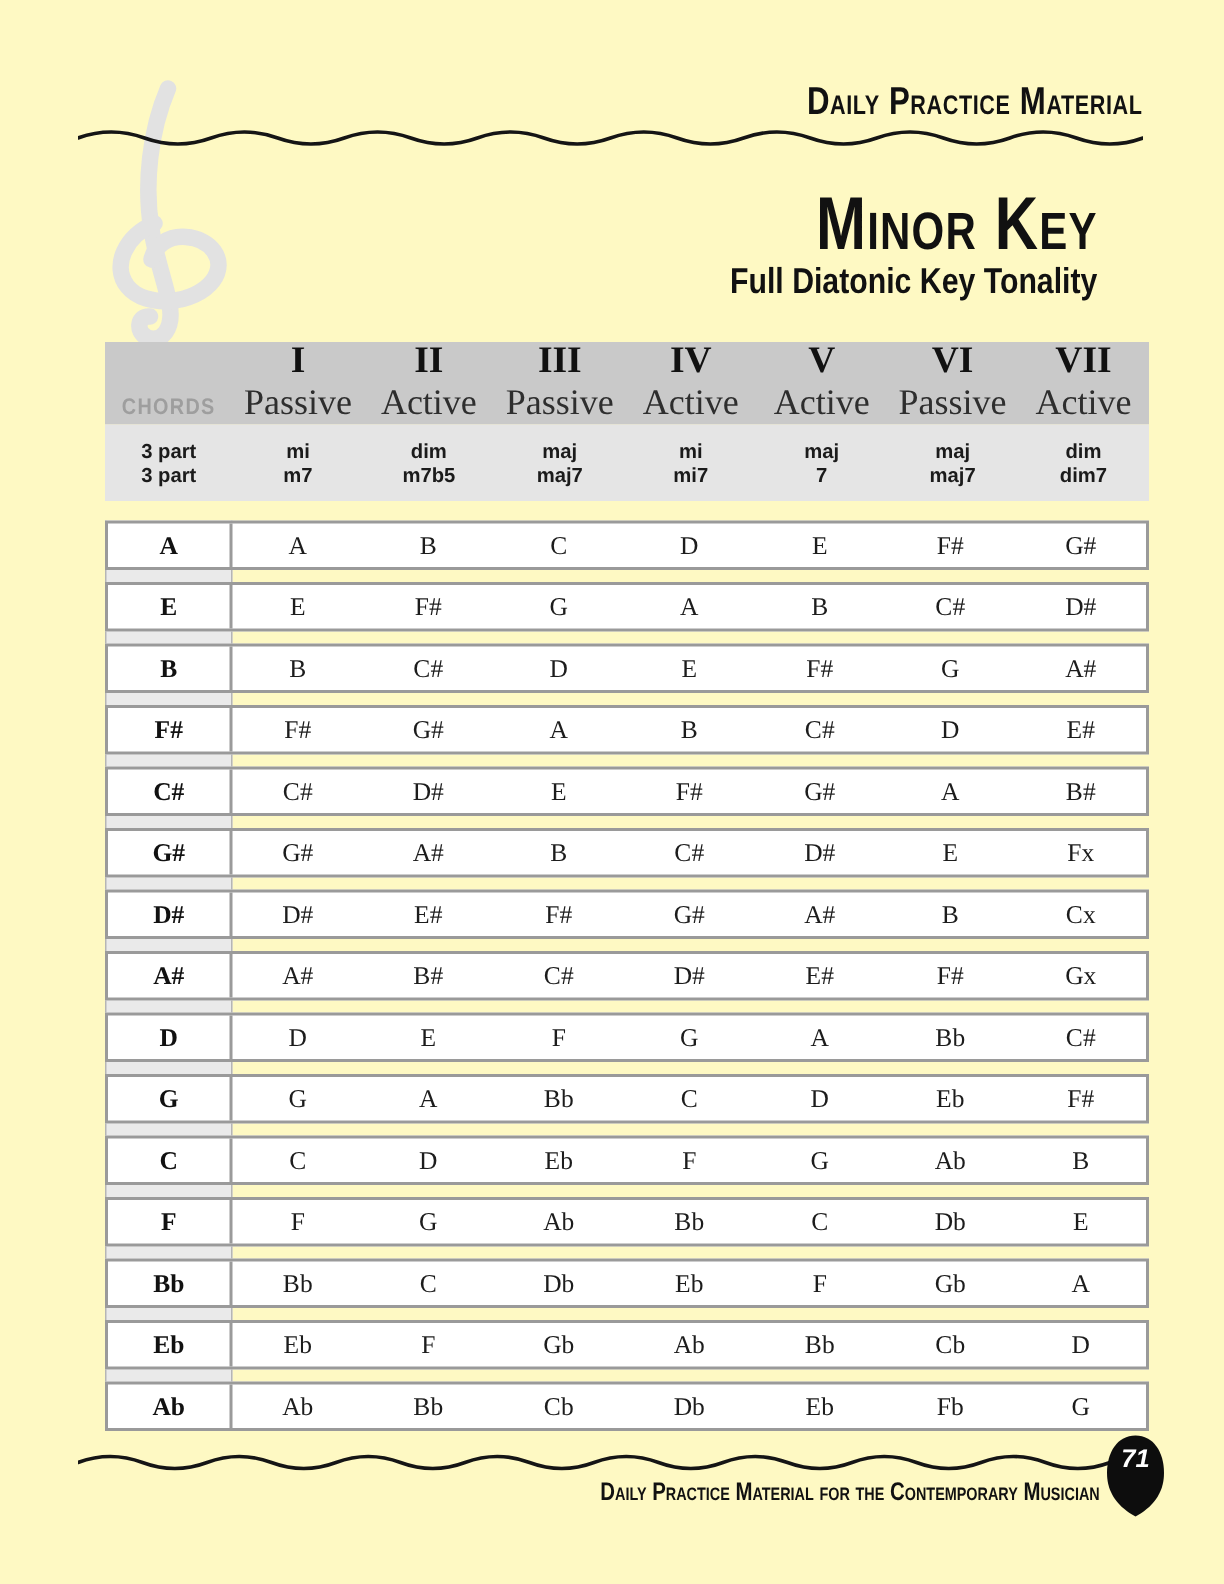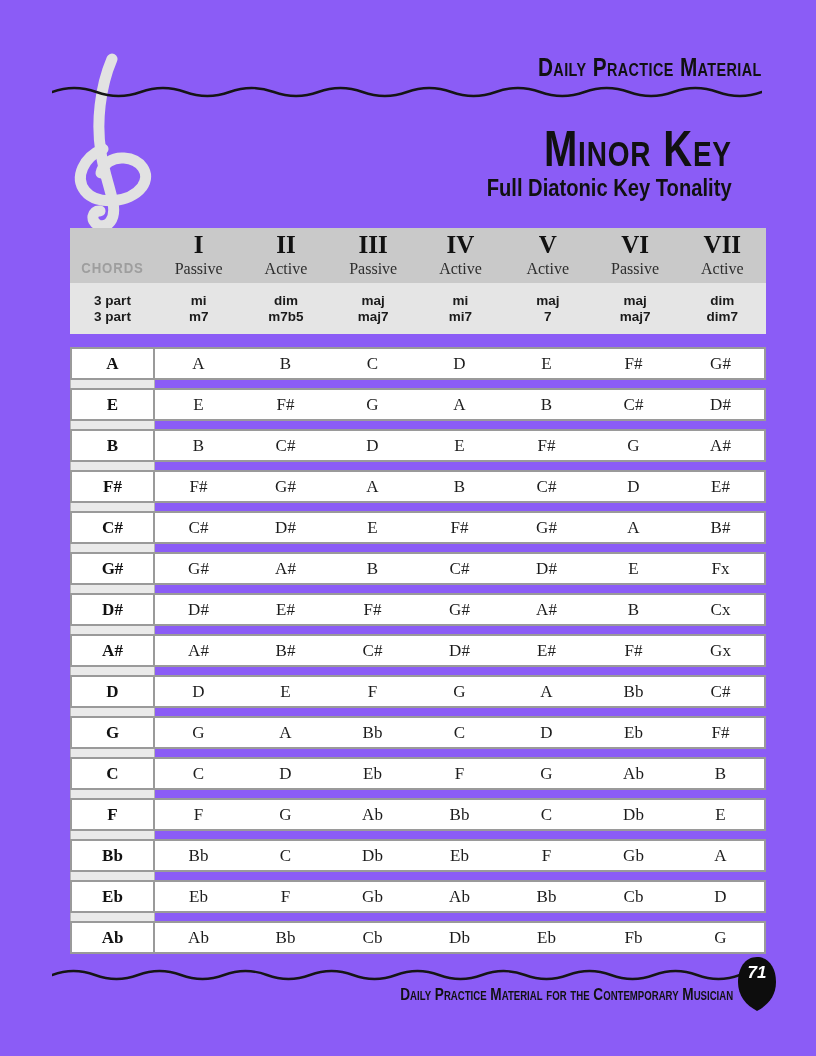--- a/index.html
+++ b/index.html
@@ -1,18 +1,18 @@
 <!DOCTYPE html>
 <html style="--ink: #111111; --band_top: #c9c9c9; --band_bottom: #e5e5e5; --chords_label: #9e9e9e; --row_border: #9a9a9a; --key_strip: #eaeaea; --clef: #e2e2e2; --badge_fill: #0d0d0d;"><head>
 <meta charset="utf-8">
 <style>
   html,body { margin:0; padding:0; background:#9a9a9a; }
   .page {
     position:relative; width:816px; height:1056px; margin:0 auto;
-    background:#8b5cf6; overflow:hidden;
+    background:#fef9c3; overflow:hidden;
     font-family:"Liberation Serif", serif; color:var(--ink,#111);
   }
   svg { display:block; }
 
   
   .clef { position:absolute; left:70px; top:45px; }
   .brand {
     position:absolute; top:52px; right:54px;
     font-family:"Liberation Sans", sans-serif; font-weight:bold;
     font-variant:small-caps; font-size:26px; letter-spacing:0.5px;
@@ -43,21 +43,21 @@
     align-items:end; padding-bottom:5px; box-sizing:border-box;
   }
   .chords-label {
     text-align:center; font-family:"Liberation Sans", sans-serif;
     font-weight:bold; font-size:15px; letter-spacing:1px;
     color:var(--chords_label,#9e9e9e); transform:scaleX(0.88);
     padding-bottom:2px;
   }
   .hdr-col { text-align:center; }
   .numeral { font-weight:bold; font-size:25px; line-height:1; }
-  .func { font-size:16px; color:#2e2e2e; line-height:1.1; margin-top:3px; }
+  .func { font-size:24px; color:#2e2e2e; line-height:1.1; margin-top:3px; }
 
   .band-bottom {
     height:51px; background:var(--band_bottom,#e5e5e5);
     display:grid; grid-template-rows:1fr 1fr; align-items:center;
     padding:9px 0; box-sizing:border-box;
   }
   .part-row {
     display:grid; grid-template-columns:85px repeat(7,1fr);
     text-align:center; font-family:"Liberation Sans", sans-serif;
     font-weight:bold; font-size:13.5px; color:#1b1b1b;

